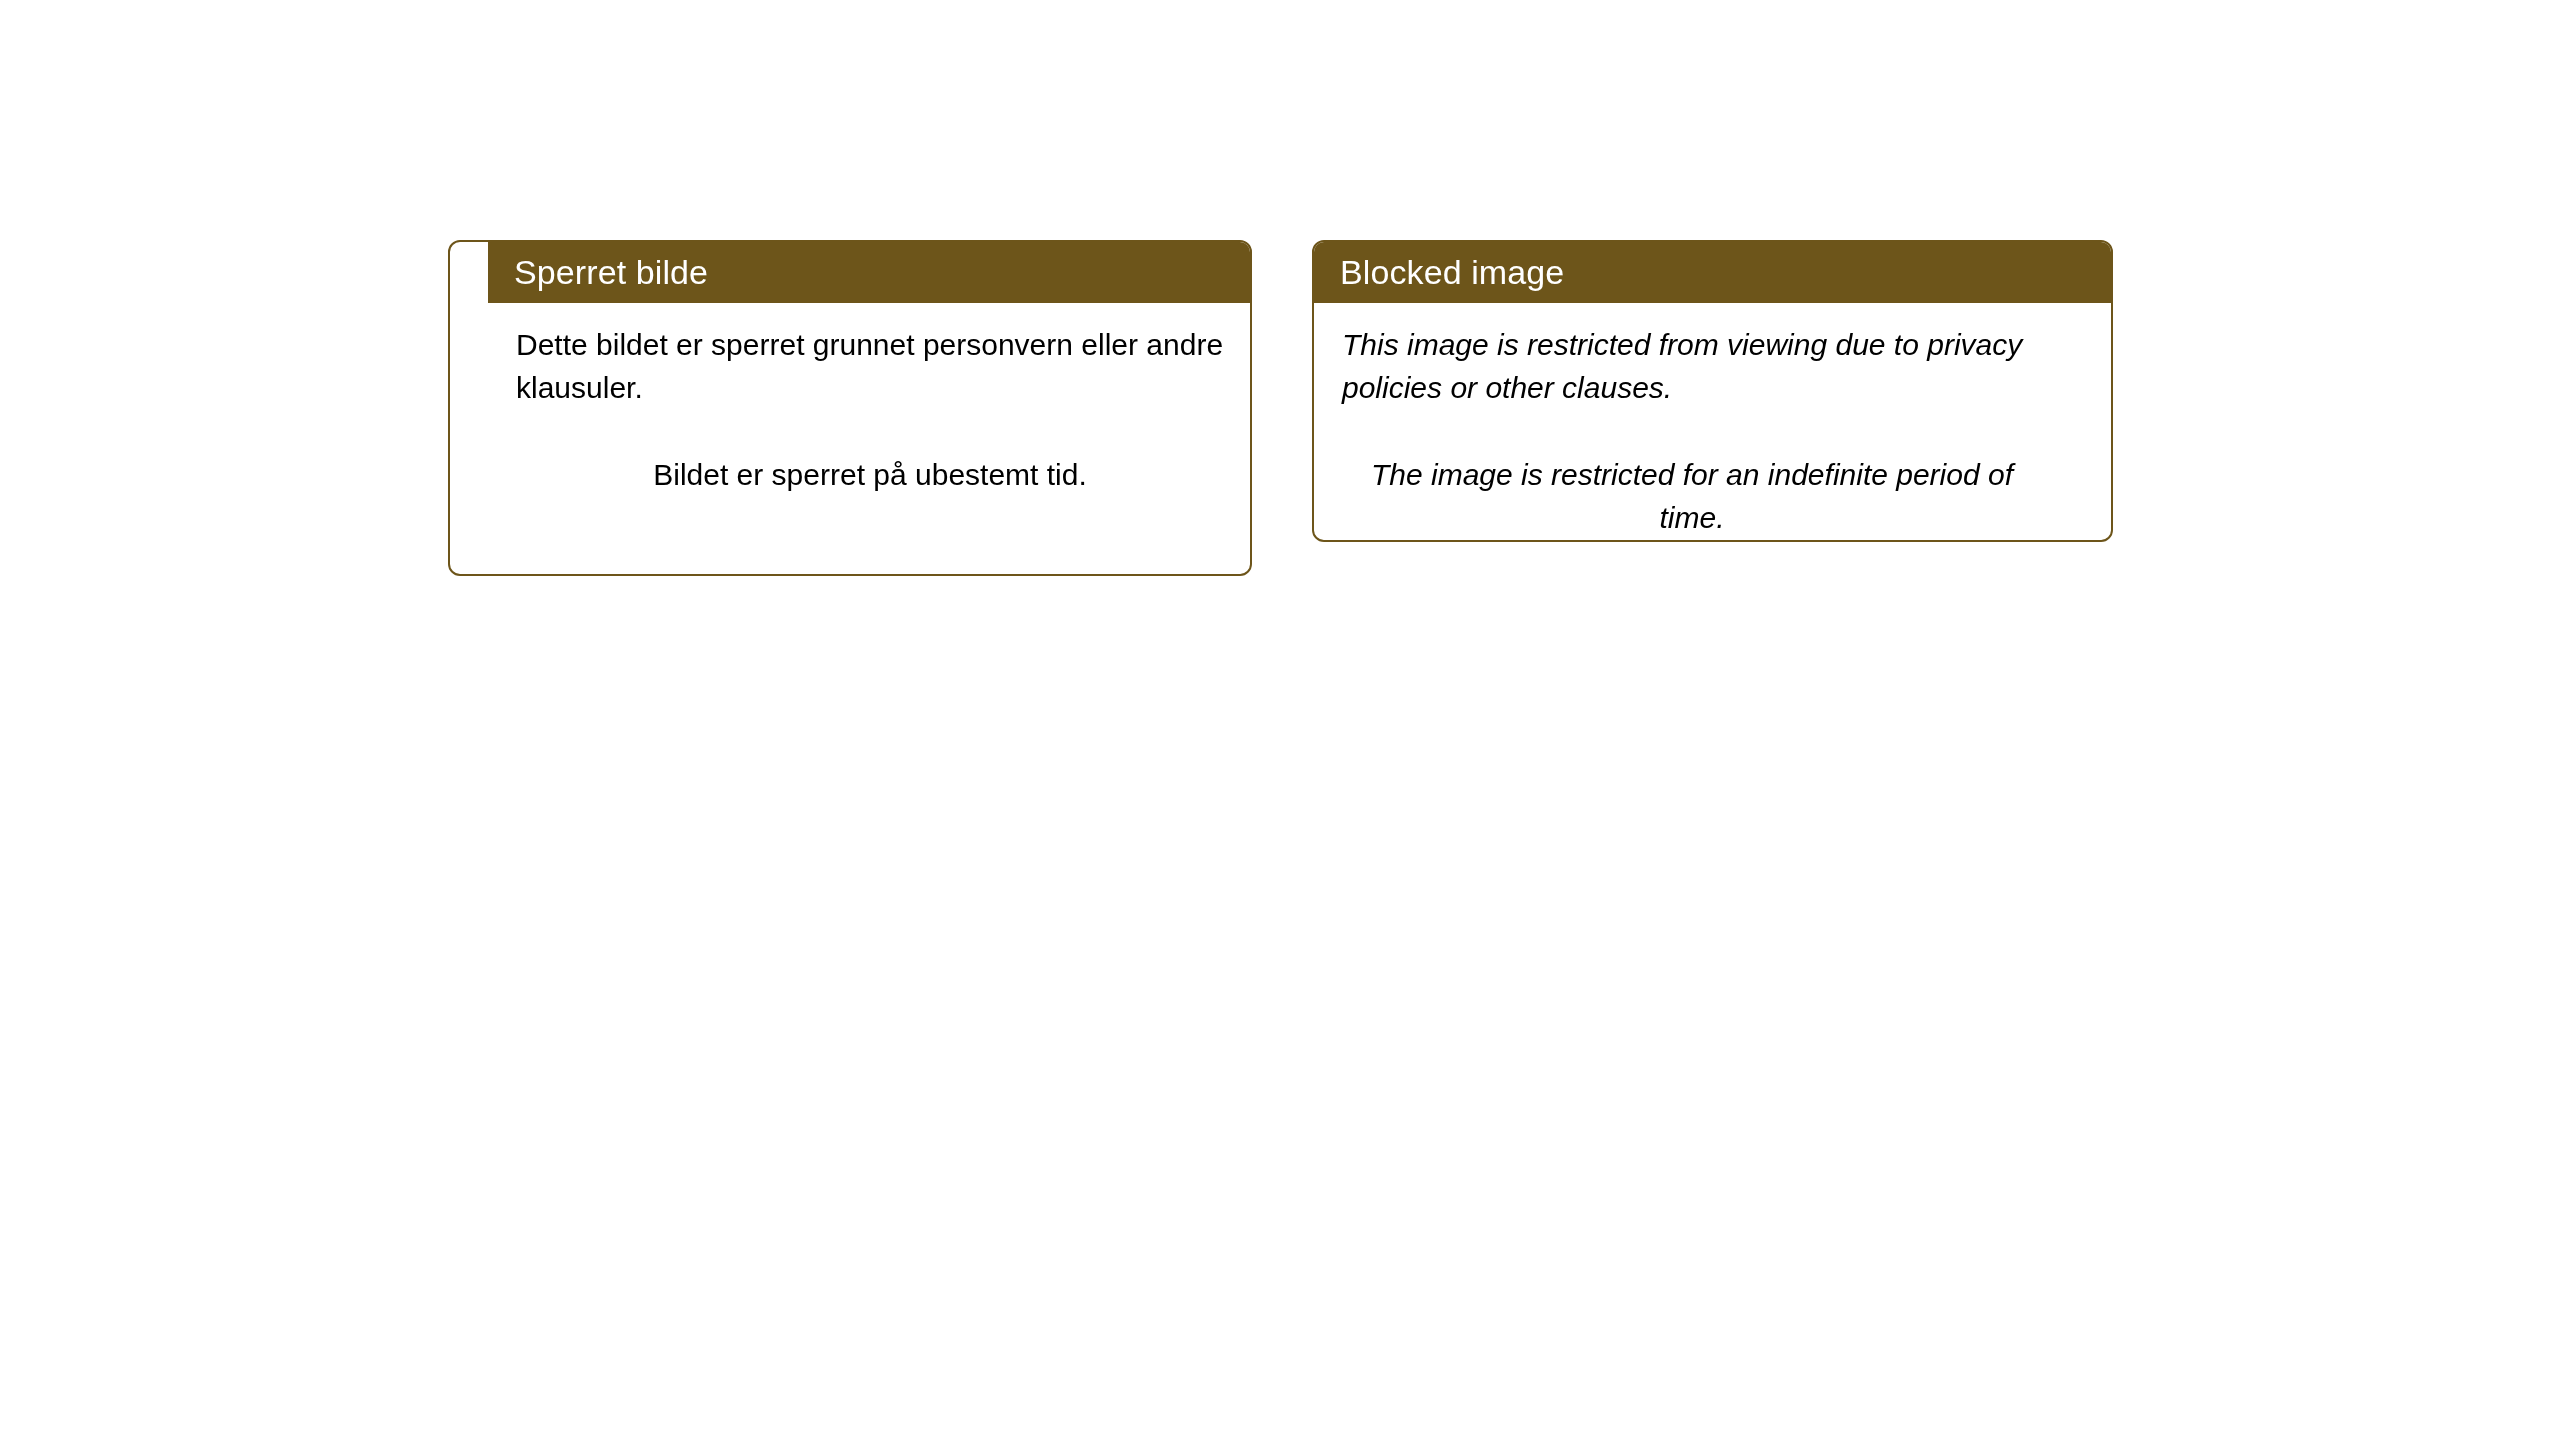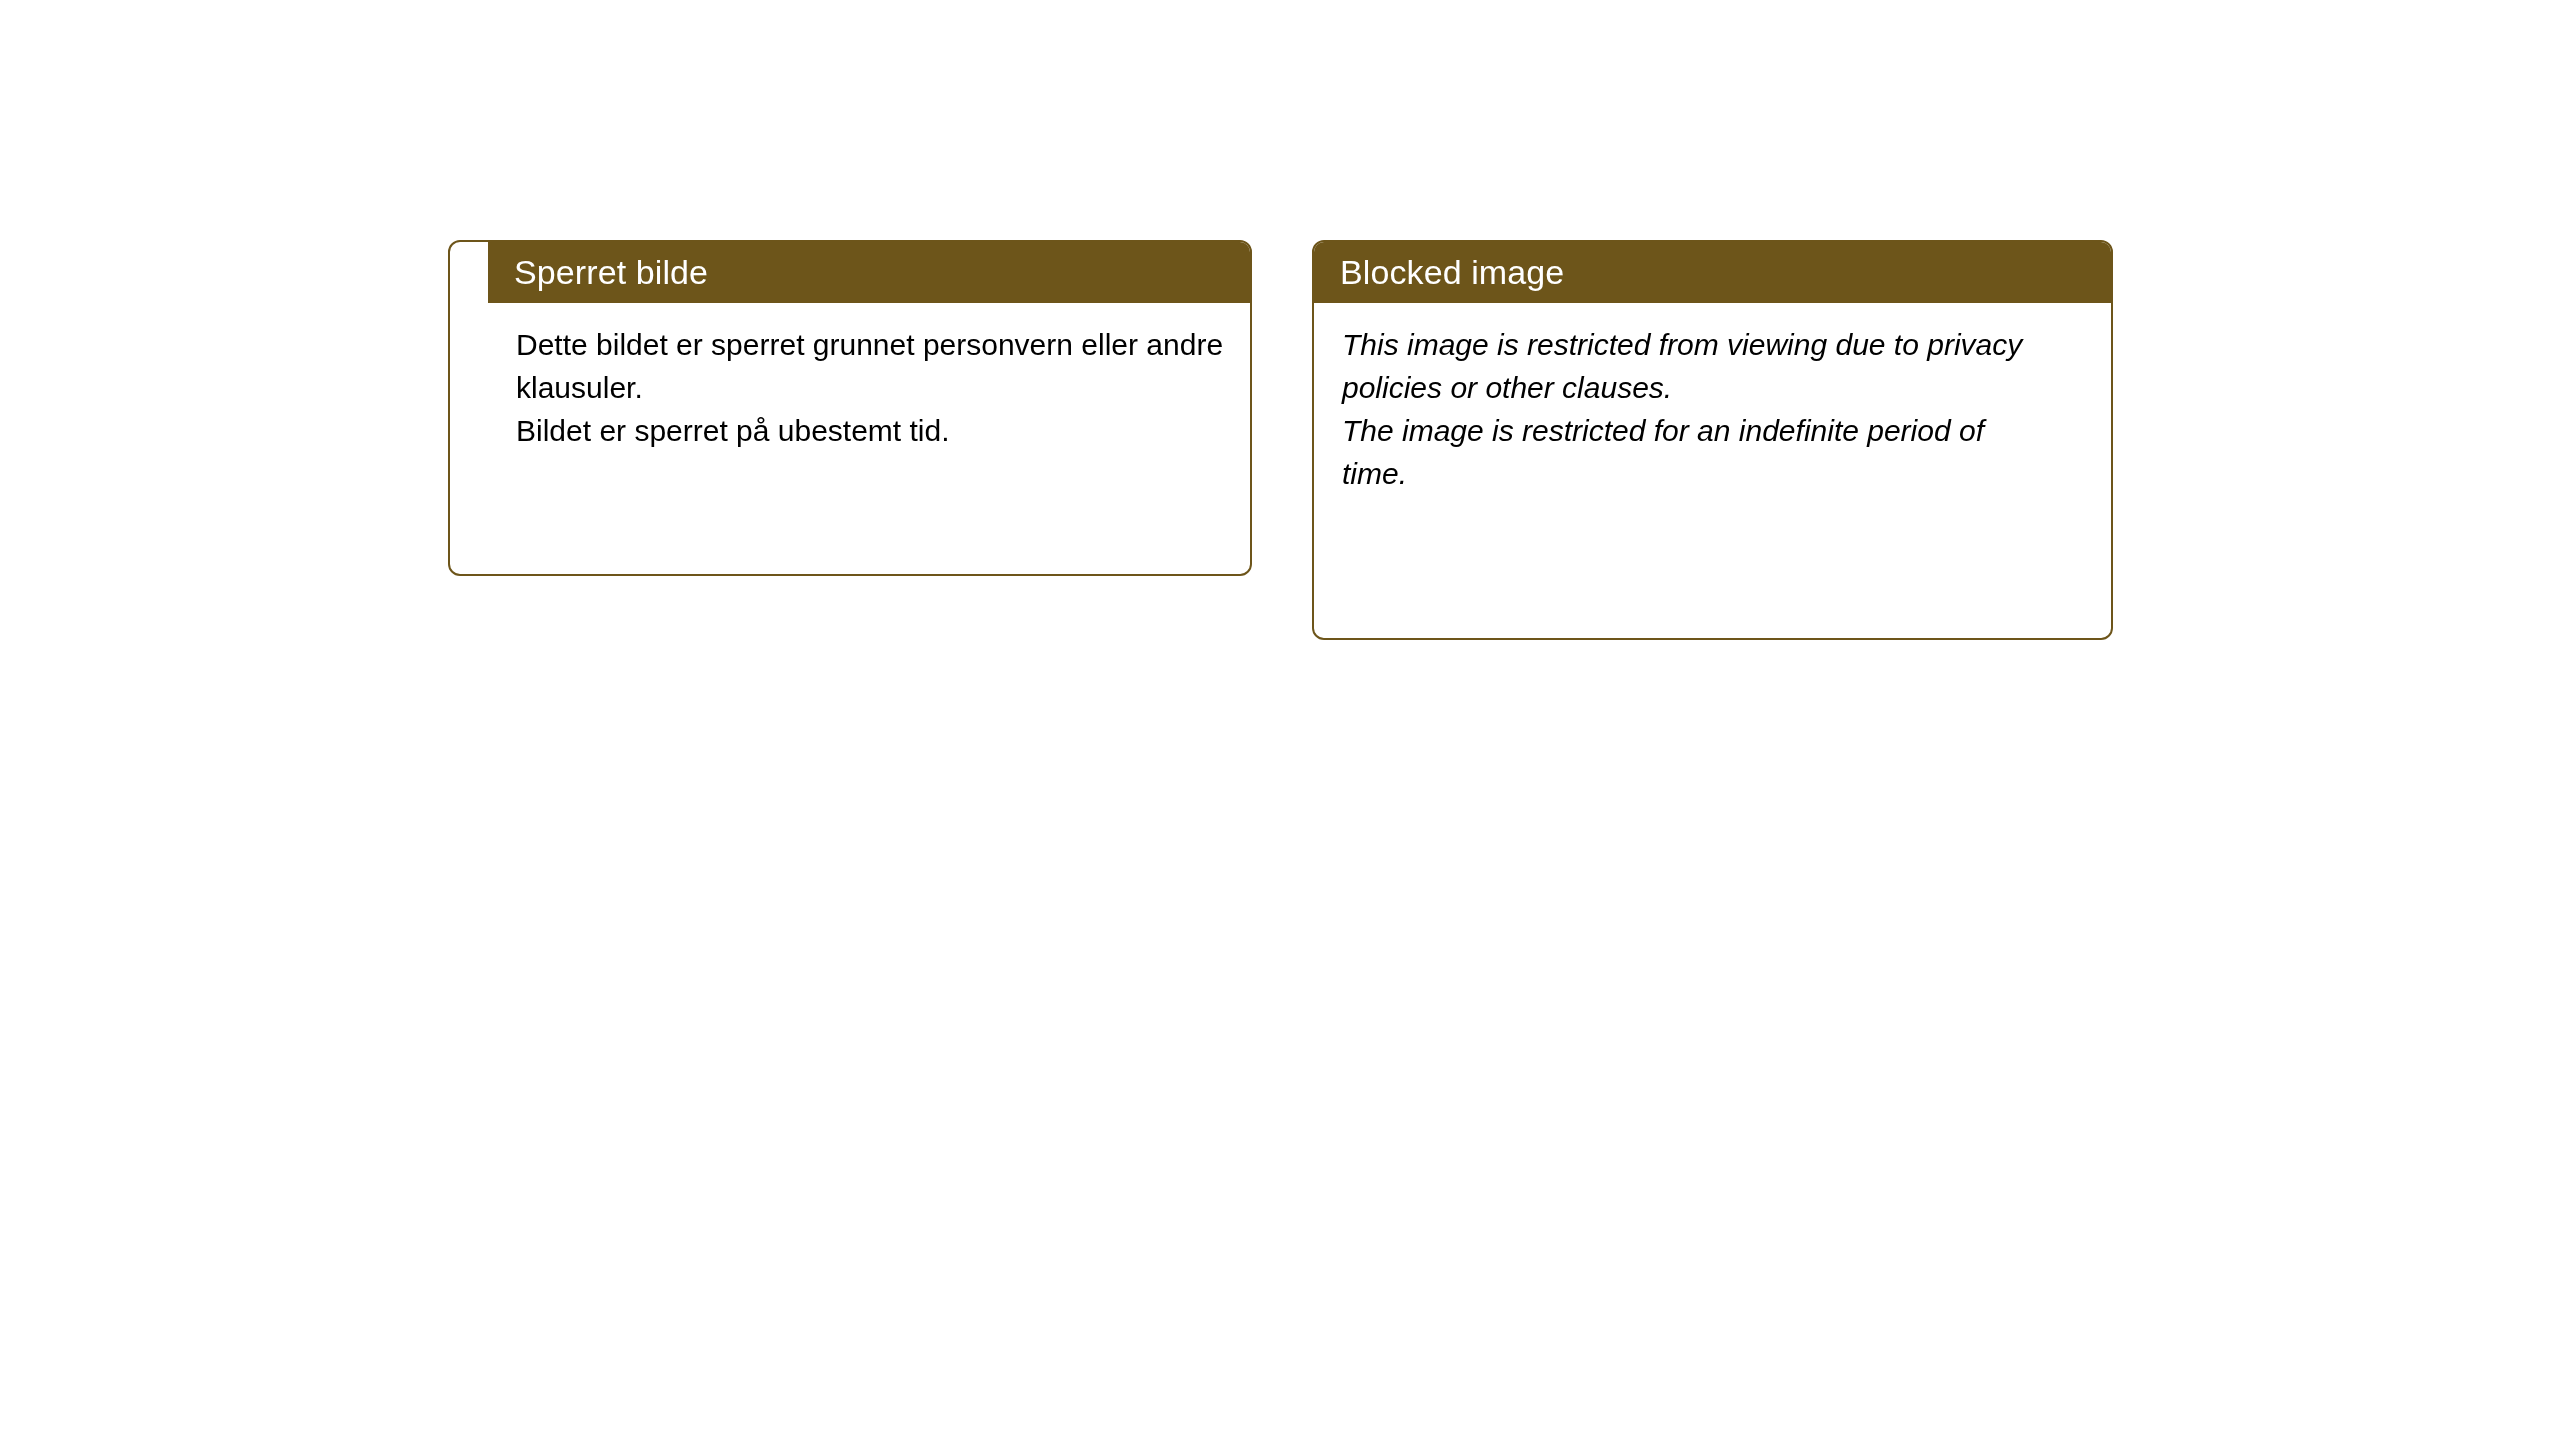--- a/index.html
+++ b/index.html
@@ -38,21 +38,21 @@
   }
 
   .notice-card.card-no {
     width: 804px;
     height: 336px;
     padding-left: 38px;
   }
 
   .notice-card.card-en {
     width: 801px;
-    height: 400px;
+    height: 302px;
   }
 
   .card-header {
     background: #6d551a;
     color: #ffffff;
     font-size: 34px;
     font-weight: 400;
     line-height: 1;
     padding: 13px 0 14px 26px;
     letter-spacing: 0.1px;
@@ -70,20 +70,22 @@
 
   .card-body p {
     margin: 0;
     color: #000000;
     font-size: 30px;
     line-height: 43px;
     font-weight: 400;
   }
 
   .card-body p + p {
+    margin-top: 44px;
+    text-align: center;
   }
 
   .card-no .card-body p {
     max-width: 720px;
   }
 
   .card-en .card-body p {
     max-width: 700px;
     font-style: italic;
   }

